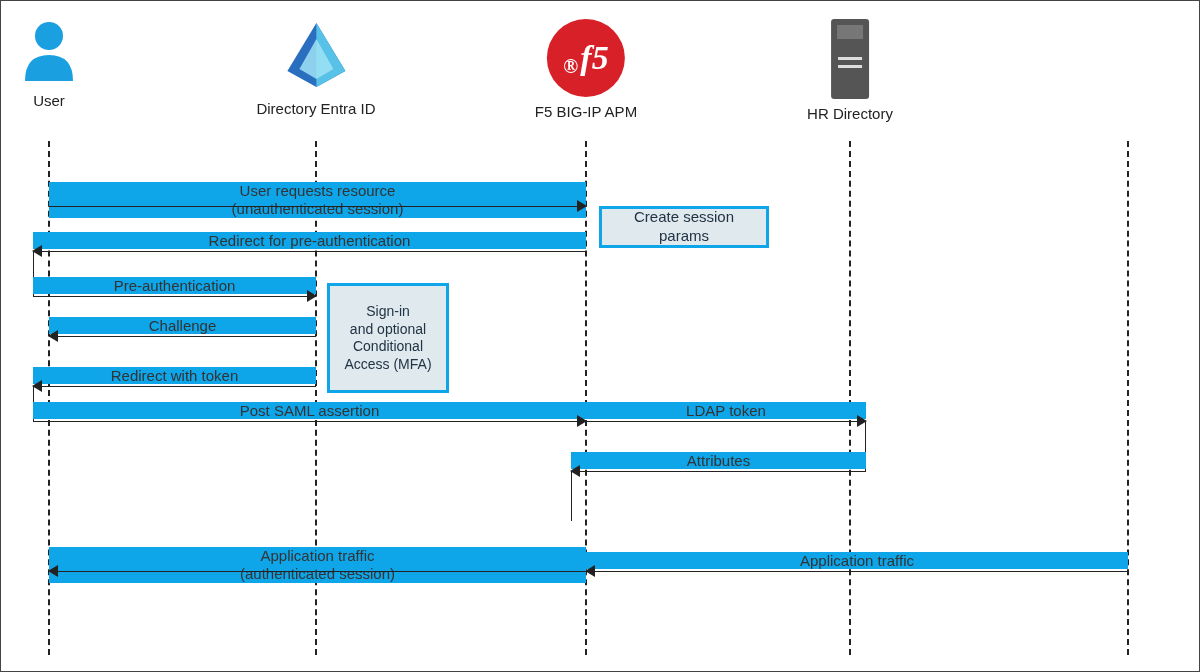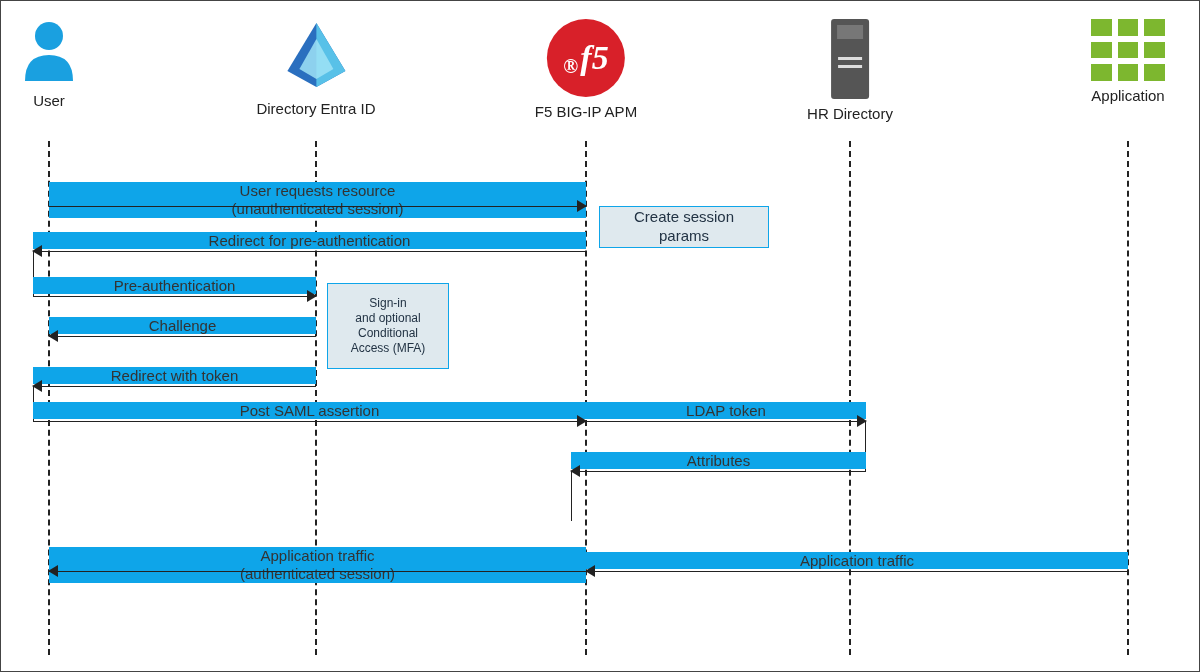--- a/index.html
+++ b/index.html
@@ -74,21 +74,21 @@
   .self-end {
     position: absolute;
     width: 0;
     border-left: 1px solid #222;
     left: 0;
   }
   .self-end.right-side { left: auto; right: 0; }
   .box {
     position: absolute;
     background: #dfe9ee;
-    border: 1px solid #0ea5e9;
+    border: 3px solid #0ea5e9;
     text-align: center;
     display: flex;
     align-items: center;
     justify-content: center;
     padding: 4px 8px;
     box-sizing: border-box;
     line-height: 1.25;
     color: #234;
   }
 
@@ -152,34 +152,20 @@
   </div>
 
   <div class="participant" style="left:849px">
     <div class="icon-server">
       <span class="line1"></span>
         <span class="line2"></span>
     </div>
     <div class="label">HR Directory</div>
   </div>
 
-  <div class="participant" style="left:1127px">
-    <div class="icon-app">
-      <span></span>
-        <span></span>
-        <span></span>
-      <span></span>
-        <span></span>
-        <span></span>
-      <span></span>
-        <span></span>
-        <span></span>
-    </div>
-    <div class="label">Application</div>
-  </div>
 
   <div class="lifeline" style="left:48px"></div>
   <div class="lifeline" style="left:315px"></div>
   <div class="lifeline" style="left:585px"></div>
   <div class="lifeline" style="left:849px"></div>
   <div class="lifeline" style="left:1127px"></div>
 
   <div class="msg" style="left:48px; width:537px; top:195px">
     <div class="text two-line">
       <span>User requests resource</span><br>
@@ -199,21 +185,21 @@
       <div class="arrow-head left"></div>
     <div class="self-end" style="top:10px; height:45px"></div>
   </div>
 
   <div class="msg" style="left:32px; width:283px; top:285px">
     <div class="text"><span>Pre-authentication</span></div>
     <div class="line"></div>
       <div class="arrow-head right"></div>
   </div>
 
-  <div class="box" style="left:326px; top:282px; width:122px; height:86px; font-size:12px">
+  <div class="box" style="left:326px; top:282px; width:122px; height:110px; font-size:14px">
     <span style="white-space:pre-line">Sign-in
 and optional
 Conditional
 Access (MFA)</span>
   </div>
 
   <div class="msg" style="left:48px; width:267px; top:325px">
     <div class="text"><span>Challenge</span></div>
     <div class="line"></div>
       <div class="arrow-head left"></div>

